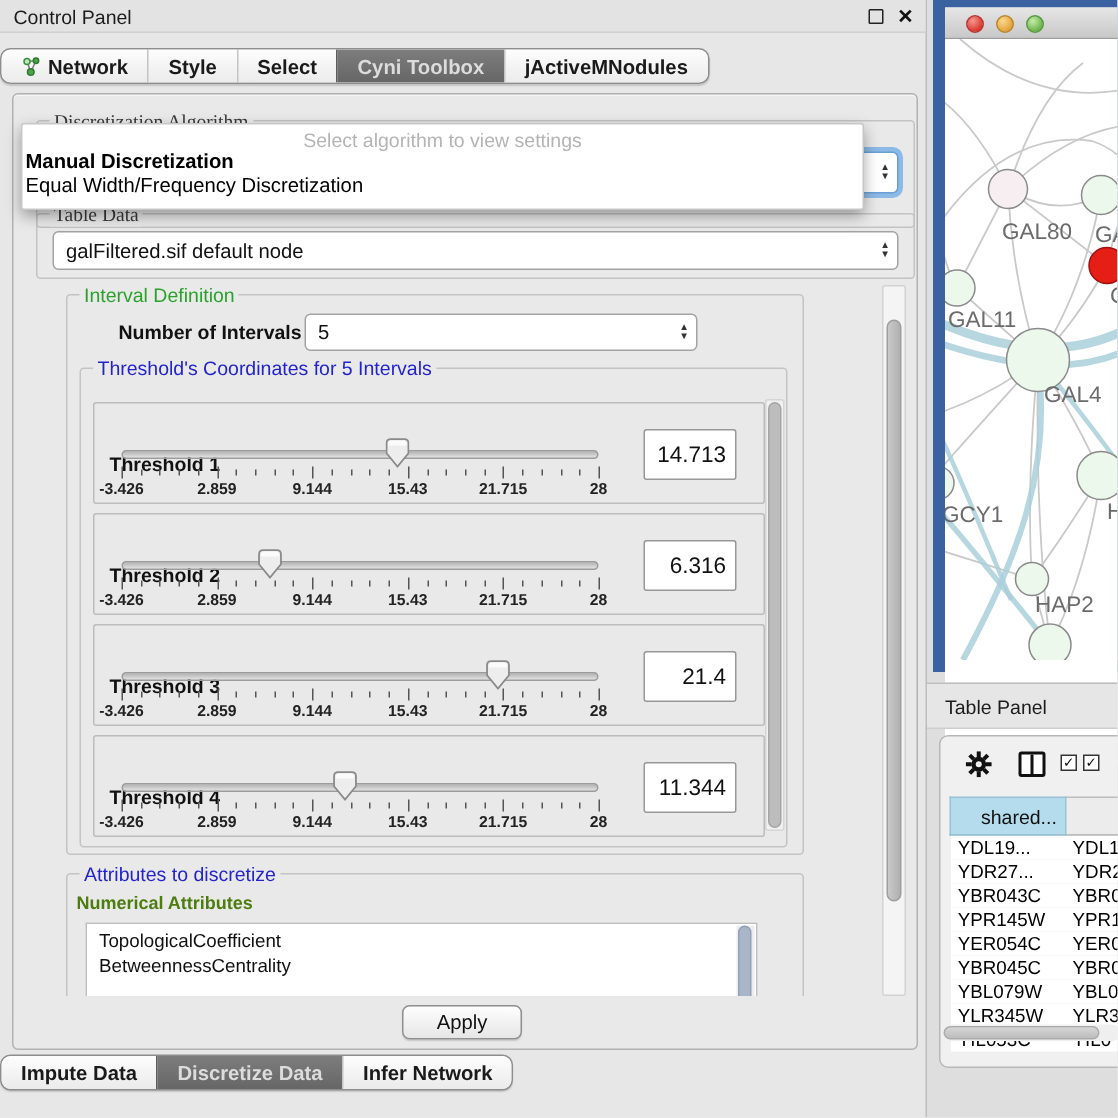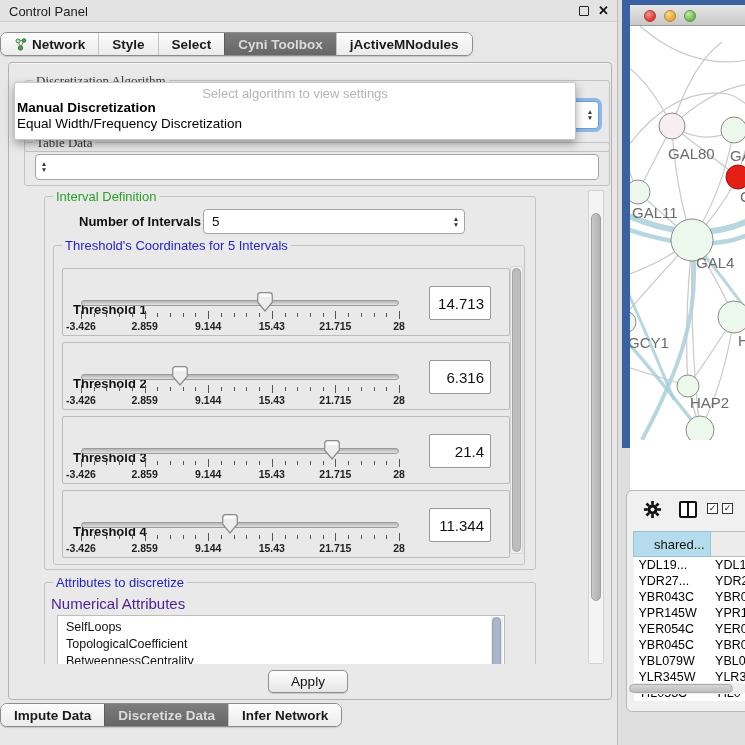--- a/index.html
+++ b/index.html
@@ -59,21 +59,21 @@
   .th-ticks i { position:absolute; top:2px; width:1px; height:4px; background:#555; }
   .th-ticks i.major { top:0; height:8px; }
   .th-ticklabels { position:absolute; left:18px; top:51px; width:318px; height:12px; }
   .th-ticklabels span { position:absolute; transform:translateX(-50%); font-size:10.5px; font-weight:bold; color:#222; white-space:nowrap; }
   .th-value { position:absolute; left:366px; top:17px; width:62px; height:34px; border:1px solid #989898; border-radius:2px; background:#fff; font-family:"Liberation Sans",sans-serif; font-size:15px; color:#111; text-align:right; padding-right:6px; }
   #thresholds-scrollbar { position:absolute; left:456px; top:20px; width:13px; height:288px; background:#f1f1f1; border:1px solid #d5d5d5; border-radius:2px; }
   #thresholds-scrollbar .thumb { position:absolute; left:1px; top:1px; width:9px; height:284px; background:#bdbdbd; border:1px solid #a5a5a5; border-radius:5px; cursor:pointer; }
 
   
   #attributes-group { left:28px; top:392px; width:492px; height:120px; }
-  #numerical-attrs-label { position:absolute; left:6px; top:12px; font-size:15px; font-weight:normal; color:#4c1d95; }
+  #numerical-attrs-label { position:absolute; left:6px; top:12px; font-size:12px; font-weight:bold; color:#4d7c0f; }
   #attr-list { position:absolute; left:12px; top:32px; width:448px; height:80px; background:#fff; border:1px solid #bdbdbd; overflow:hidden; }
   #attr-list ul { list-style:none; padding:3px 0 0 8px; }
   #attr-list li { font-size:12.5px; color:#111; height:17px; line-height:17px; cursor:pointer; }
   #attr-scrollbar { position:absolute; right:1px; top:1px; width:12px; height:76px; background:#ededed; }
   #attr-scrollbar .thumb { position:absolute; left:1px; top:0; width:9px; height:76px; background:#a9b6c9; border:1px solid #92a1b6; border-radius:5px; cursor:pointer; }
 
   #apply-btn { position:absolute; left:268px; top:670px; width:80px; height:23px; border:1px solid #909090; border-radius:5px; background:linear-gradient(#fefefe,#e6e6e6); font-family:"Liberation Sans",sans-serif; font-size:13.5px; color:#111; cursor:pointer; box-shadow:0 1px 1px rgba(0,0,0,.15); }
 
   
   #right-region { position:absolute; left:618px; top:0; width:127px; height:745px; background:#dedede; }
@@ -161,20 +161,21 @@
       <div class="hint">Select algorithm to view settings</div>
       <div id="algo-popup-items">
           <div class="item bold">Manual Discretization</div>
           <div class="item">Equal Width/Frequency Discretization</div>
         </div>
     </div>
 
     <div class="group" style="left:24px; top:142px; width:586px; height:44px;">
       <span class="group-title t-dark">Table Data</span>
       <div class="combo" style="left:10px; top:11px; width:564px; height:26px;">
+        <span class="combo-value">galFiltered.sif default node</span>
         <span class="spinner">
             <span>▲</span>
             <span>▼</span>
           </span>
       </div>
     </div>
 
     <div id="scroll-viewport">
 
       <div class="group" id="interval-group">
@@ -376,21 +377,20 @@
               <div class="thumb"></div>
             </div>
         </div>
       </div>
 
       <div class="group" id="attributes-group">
         <span class="group-title t-blue">Attributes to discretize</span>
         <span id="numerical-attrs-label">Numerical Attributes</span>
         <div id="attr-list">
           <ul id="attr-list-ul">
-              <li>SelfLoops</li>
               <li>TopologicalCoefficient</li>
               <li>BetweennessCentrality</li>
             </ul>
           <div id="attr-scrollbar">
               <div class="thumb"></div>
             </div>
         </div>
       </div>
 
     </div>
@@ -471,20 +471,23 @@
               <text x="110" y="176" font-size="15" fill="#6b6b6b">C</text>
               <text x="66" y="242" font-size="15" fill="#6b6b6b">GAL4</text>
               <text x="-2" y="322" font-size="15" fill="#6b6b6b">GCY1</text>
               <text x="108" y="320" font-size="15" fill="#6b6b6b">H</text>
               <text x="60" y="382" font-size="15" fill="#6b6b6b">HAP2</text>
             </svg>
         </div>
       </div>
     </div>
 
+    <div id="table-panel-header">
+      <span id="table-panel-title">Table Panel</span>
+    </div>
 
     <div id="table-panel-body">
       <div id="tp-toolbar">
         <svg id="gear-icon" viewBox="0 0 20 20">
           <g fill="#111">
             <circle cx="10" cy="10" r="5.2"></circle>
             <g id="gear-teeth">
                 <rect x="8.6" y="1" width="2.8" height="4" transform="rotate(0 10 10)"></rect>
                 <rect x="8.6" y="1" width="2.8" height="4" transform="rotate(45 10 10)"></rect>
                 <rect x="8.6" y="1" width="2.8" height="4" transform="rotate(90 10 10)"></rect>

